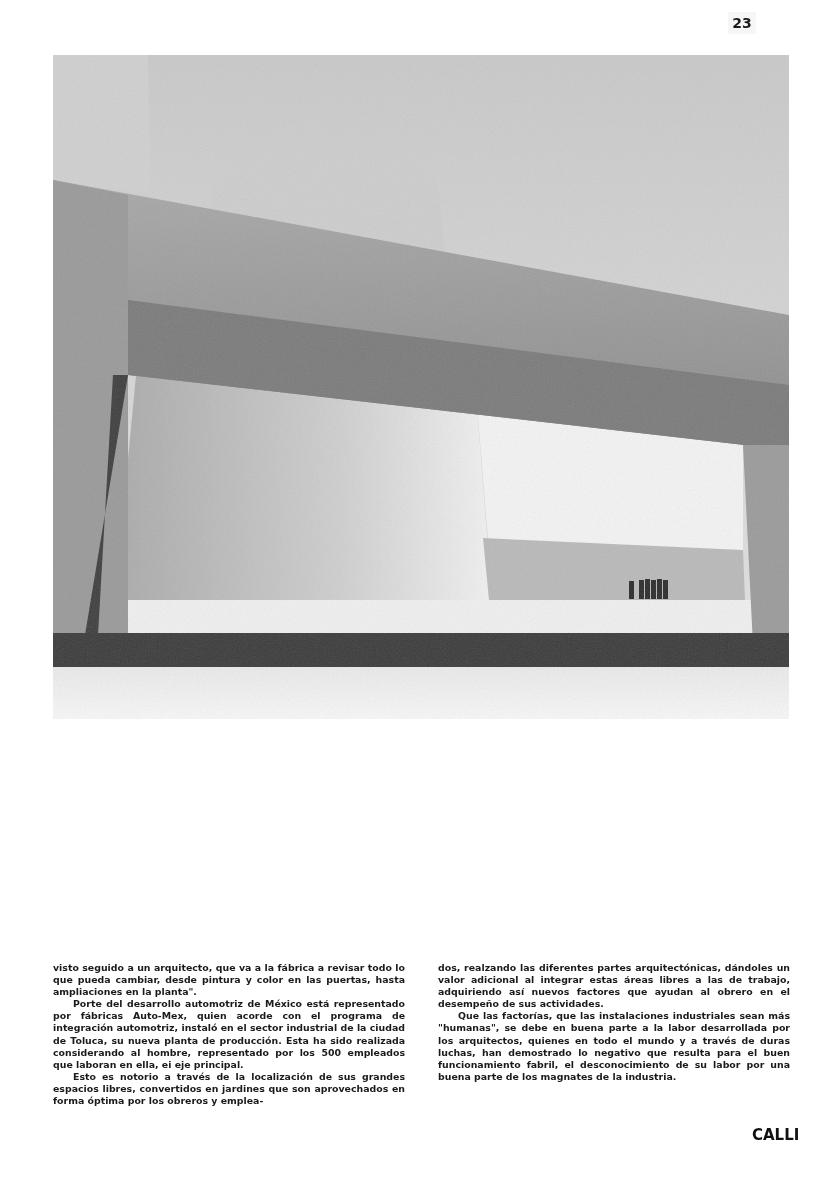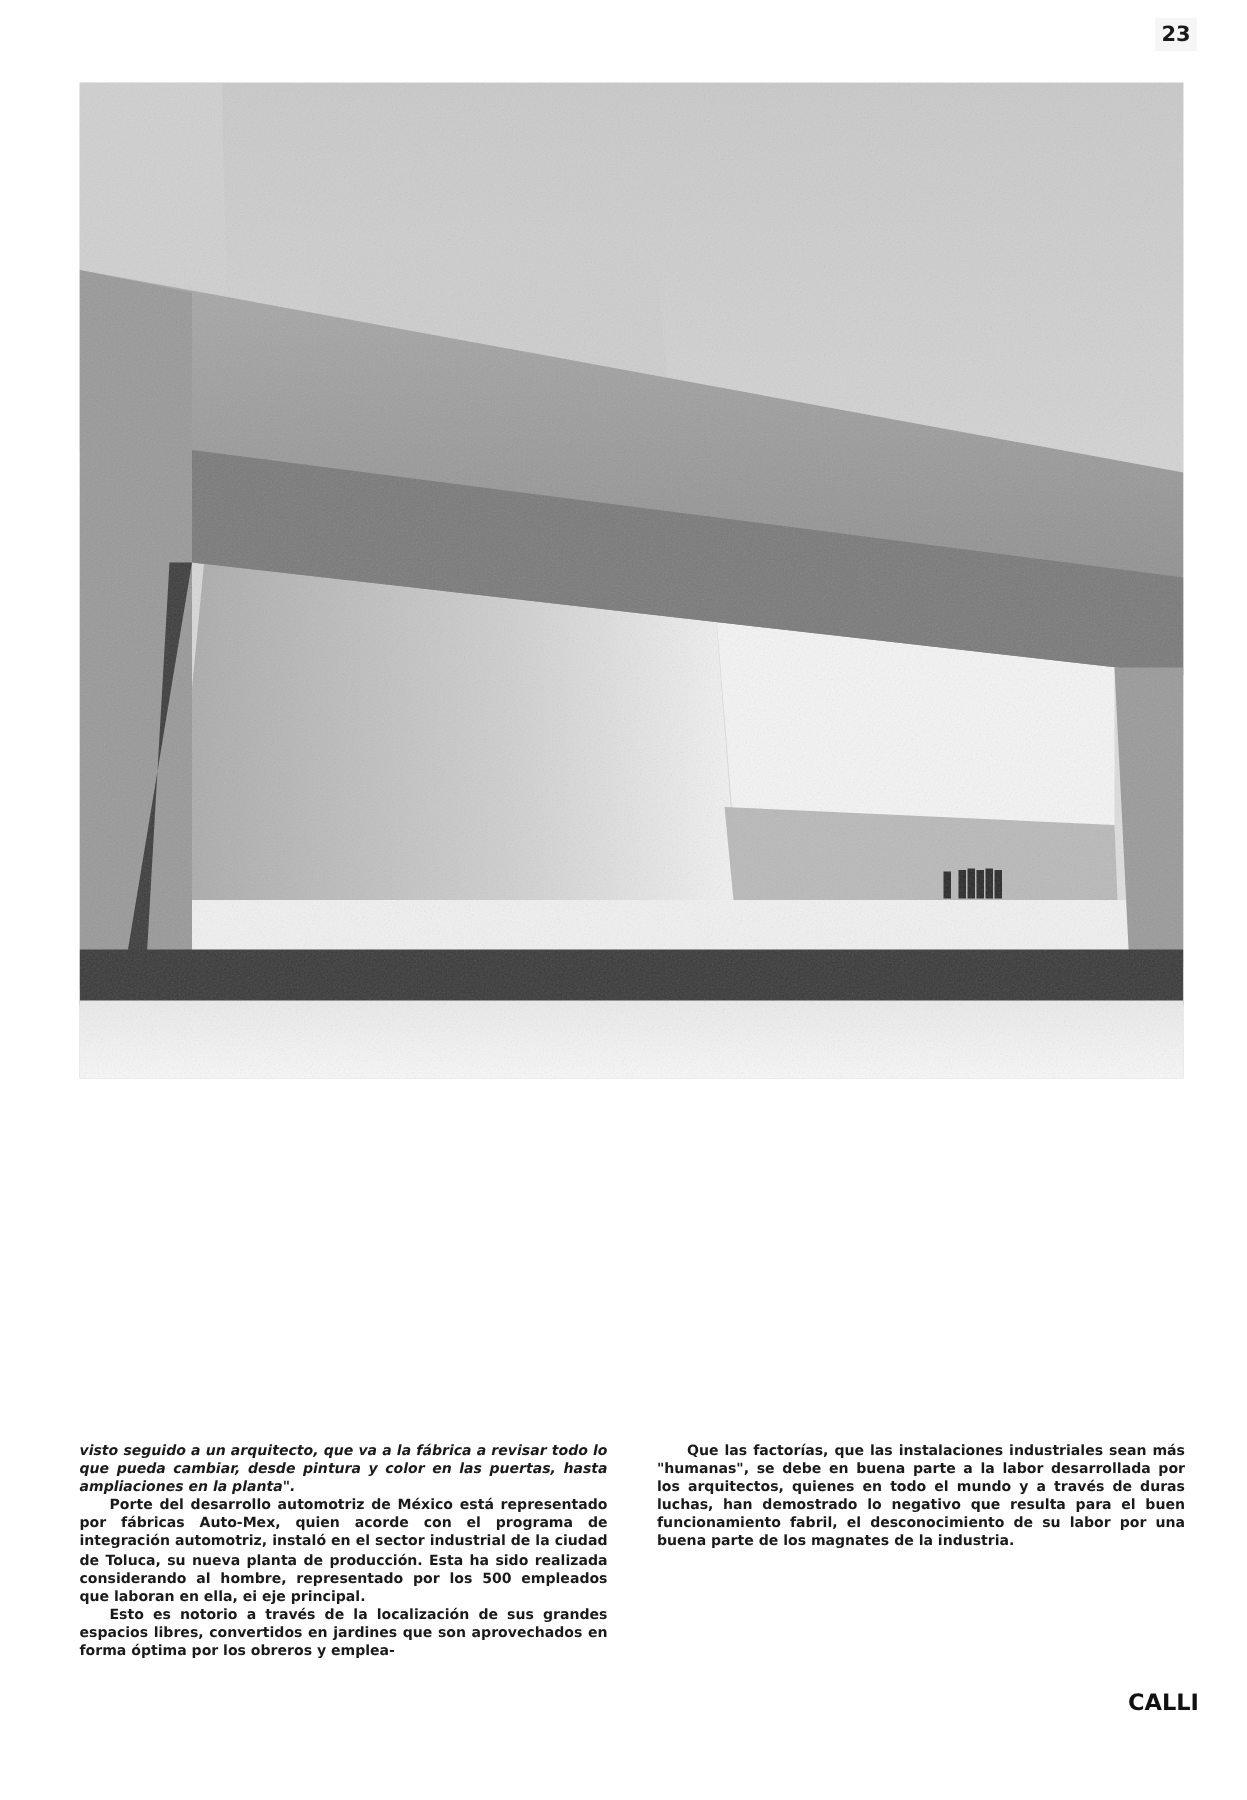--- a/index.html
+++ b/index.html
@@ -1,38 +1,38 @@
 <!DOCTYPE html>
 <html><head>
   <meta charset="utf-8">
   <style>
     html, body { margin: 0; padding: 0; background: #ffffff; }
     body { width: 831px; height: 1200px; position: relative; overflow: hidden; }
     .page-number {
-      position: absolute; left: 770px; top: 12px; width: 28px; height: 22px;
+      position: absolute; left: 728px; top: 12px; width: 28px; height: 22px;
       font-family: "DejaVu Sans", sans-serif; font-weight: bold; font-size: 14px;
       color: #1a1a1a; text-align: center; line-height: 22px; background: #f6f6f6;
     }
     .photo {
       position: absolute; left: 53px; top: 55px; width: 736px; height: 664px;
       overflow: hidden; background: #d8d8d8;
     }
     .photo svg { display: block; }
     .columns {
       position: absolute; left: 53px; top: 962px; width: 737px;
       display: flex; justify-content: space-between;
     }
     .col {
       width: 352px;
       font-family: "DejaVu Sans", sans-serif; font-weight: bold;
       font-size: 9.4px; line-height: 12.1px; color: #1a1a1a;
       text-align: justify;
     }
     .col p { margin: 0; text-indent: 20px; }
-    .col p.cont { text-indent: 0; font-style: italic; }
+    .col p.cont { text-indent: 0; }
     .signature {
       position: absolute; left: 752px; top: 1126px;
       font-family: "DejaVu Sans", sans-serif; font-weight: bold; font-size: 15px;
       color: #111;
     }
   </style>
 </head>
 <body>
 
 <div class="page-number">23</div>
@@ -107,17 +107,18 @@
   </svg>
 </div>
 
 <div class="columns">
   <div class="col">
     <p class="cont">visto seguido a un arquitecto, que va a la fábrica a revisar todo lo que pueda cambiar, desde pintura y color en las puertas, hasta ampliaciones en la planta".</p>
     <p>Porte del desarrollo automotriz de México está representado por fábricas Auto-Mex, quien acorde con el programa de integración automotriz, instaló en el sector industrial de la ciudad de Toluca, su nueva planta de producción. Esta ha sido realizada considerando al hombre, representado por los 500 empleados que laboran en ella, ei eje principal.</p>
     <p>Esto es notorio a través de la localización de sus grandes espacios libres, convertidos en jardines que son aprovechados en forma óptima por los obreros y emplea-</p>
   </div>
   <div class="col">
+    <p class="cont">dos, realzando las diferentes partes arquitectónicas, dándoles un valor adicional al integrar estas áreas libres a las de trabajo, adquiriendo así nuevos factores que ayudan al obrero en el desempeño de sus actividades.</p>
     <p>Que las factorías, que las instalaciones industriales sean más "humanas", se debe en buena parte a la labor desarrollada por los arquitectos, quienes en todo el mundo y a través de duras luchas, han demostrado lo negativo que resulta para el buen funcionamiento fabril, el desconocimiento de su labor por una buena parte de los magnates de la industria.</p>
   </div>
 </div>
 
 <div class="signature">CALLI</div>
 
 </body></html>

